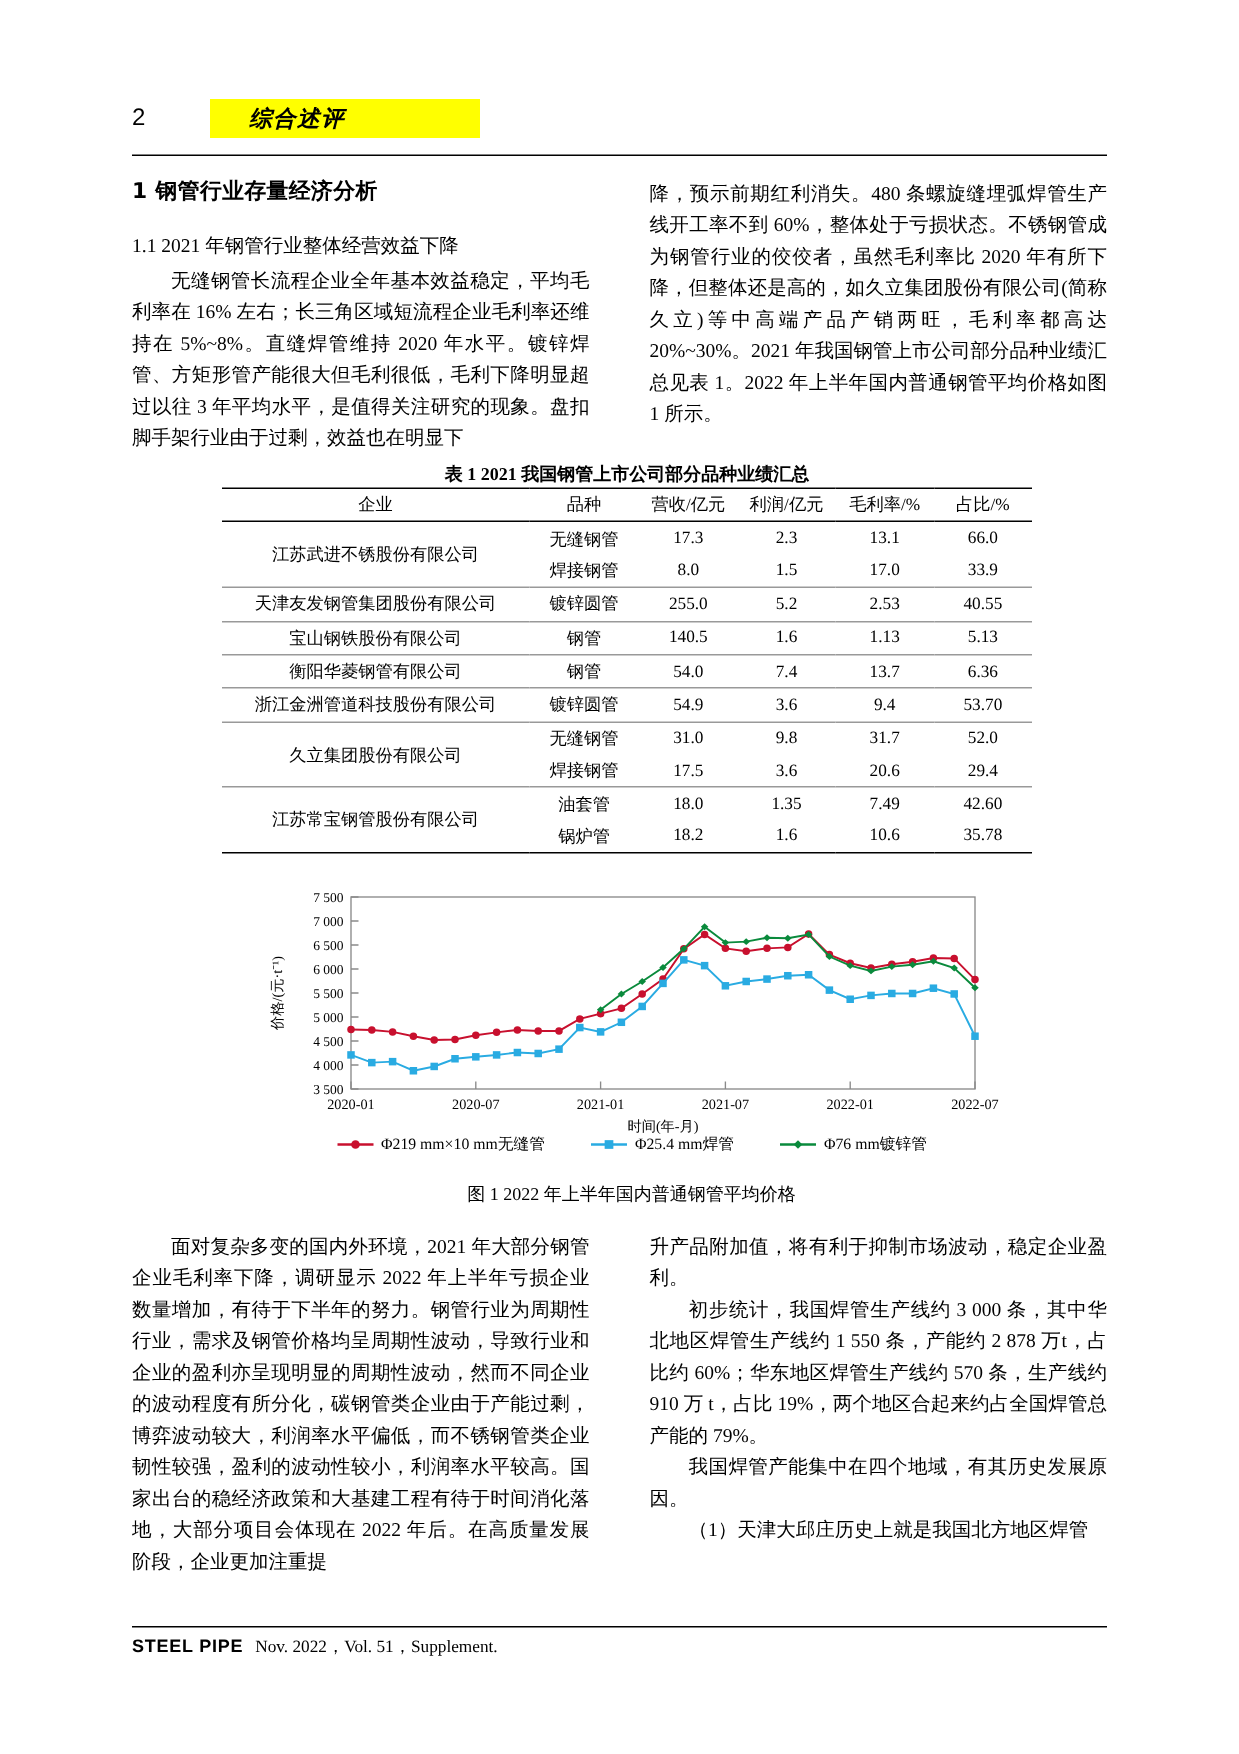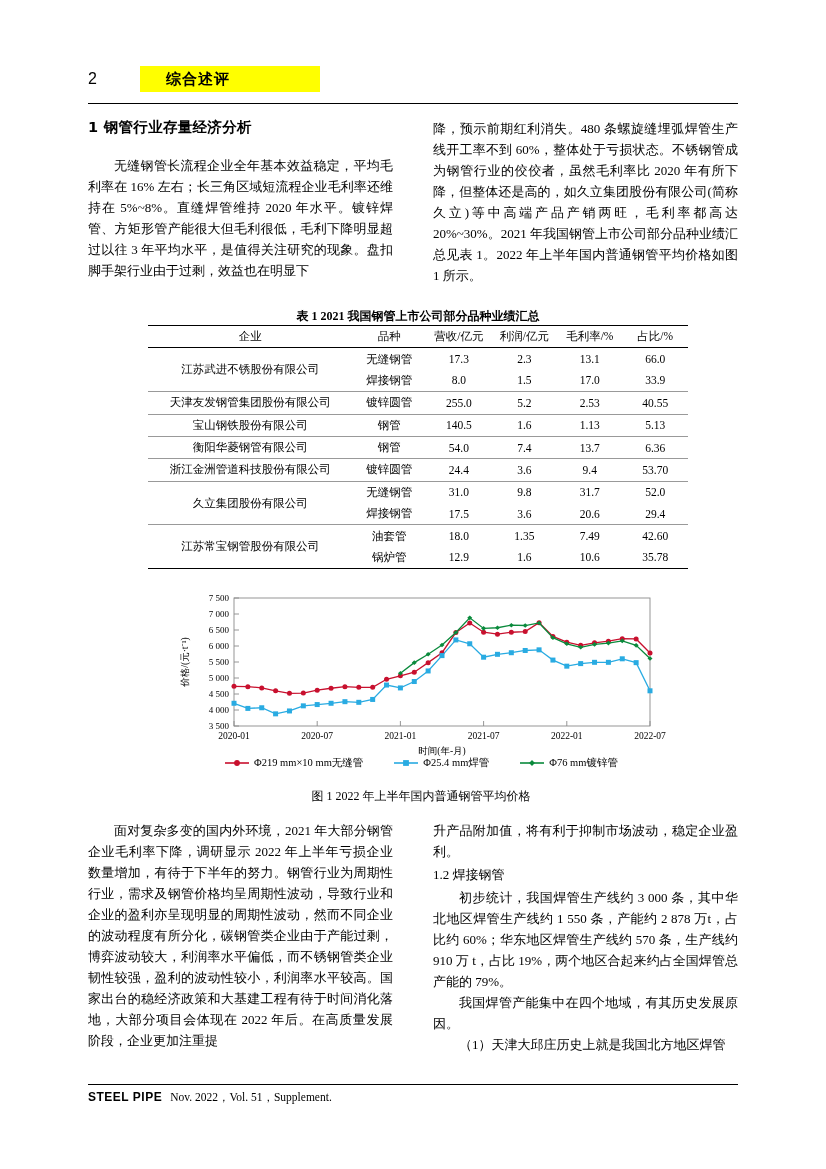--- a/index.html
+++ b/index.html
@@ -25,21 +25,21 @@
   .pagenum {
     font-size:16px; font-family:"Liberation Sans", sans-serif;
     width:52px; color:#000;
   }
   .header-band {
     background:#ffff00; height:26px; min-width:180px;
     display:flex; align-items:center; padding:0 14px 0 26px;
   }
   .header-band span {
     font-family:"DejaVu Sans", sans-serif;
-    font-weight:bold; font-size:15px; letter-spacing:1px;
+    font-weight:bold; font-style:italic; font-size:15px; letter-spacing:1px;
   }
   .header-rule {
     position:absolute; left:88px; top:103px; width:650px;
     border-top:1.4px solid #000;
   }
 
   
   .cols {
     position:absolute; left:88px; top:118px; width:650px;
   }
@@ -133,20 +133,21 @@
     <div class="pagenum">2</div>
     <div class="header-band">
       <span>综合述评</span>
     </div>
   </div>
   <div class="header-rule"></div>
 
   <div class="cols">
     <div class="col left">
       <h1 class="sec">1  钢管行业存量经济分析</h1>
+      <h2 class="sub">1.1  2021 年钢管行业整体经营效益下降</h2>
       <p class="body">无缝钢管长流程企业全年基本效益稳定，平均毛利率在 16% 左右；长三角区域短流程企业毛利率还维持在 5%~8%。直缝焊管维持 2020 年水平。镀锌焊管、方矩形管产能很大但毛利很低，毛利下降明显超过以往 3 年平均水平，是值得关注研究的现象。盘扣脚手架行业由于过剩，效益也在明显下</p>
     </div>
     <div class="col right">
       <p class="body noind">降，预示前期红利消失。480 条螺旋缝埋弧焊管生产线开工率不到 60%，整体处于亏损状态。不锈钢管成为钢管行业的佼佼者，虽然毛利率比 2020 年有所下降，但整体还是高的，如久立集团股份有限公司(简称久立)等中高端产品产销两旺，毛利率都高达 20%~30%。2021 年我国钢管上市公司部分品种业绩汇总见表 1。2022 年上半年国内普通钢管平均价格如图 1 所示。</p>
     </div>
     <div class="clr"></div>
   </div>
 
   <div class="table-wrap">
     <div class="tbl-caption">表 1    2021 我国钢管上市公司部分品种业绩汇总</div>
@@ -197,21 +198,21 @@
             <td class="firmname" rowspan="1">衡阳华菱钢管有限公司</td>
             <td class="variety">钢管</td>
             <td class="num">54.0</td>
             <td class="num">7.4</td>
             <td class="num">13.7</td>
             <td class="num">6.36</td>
           </tr>
           <tr class="t-grp-bot">
             <td class="firmname" rowspan="1">浙江金洲管道科技股份有限公司</td>
             <td class="variety">镀锌圆管</td>
-            <td class="num">24.4</td>
+            <td class="num">54.9</td>
             <td class="num">3.6</td>
             <td class="num">9.4</td>
             <td class="num">53.70</td>
           </tr>
           <tr>
             <td class="firmname" rowspan="2" style="border-bottom: 0.6px solid rgb(153, 153, 153);">久立集团股份有限公司</td>
             <td class="variety">无缝钢管</td>
             <td class="num">31.0</td>
             <td class="num">9.8</td>
             <td class="num">31.7</td>
@@ -227,21 +228,21 @@
           <tr>
             <td class="firmname" rowspan="2" style="border-bottom: 1.3px solid rgb(0, 0, 0);">江苏常宝钢管股份有限公司</td>
             <td class="variety">油套管</td>
             <td class="num">18.0</td>
             <td class="num">1.35</td>
             <td class="num">7.49</td>
             <td class="num">42.60</td>
           </tr>
           <tr class="t-bottom">
             <td class="variety">锅炉管</td>
-            <td class="num">12.9</td>
+            <td class="num">18.2</td>
             <td class="num">1.6</td>
             <td class="num">10.6</td>
             <td class="num">35.78</td>
           </tr>
         </tbody>
     </table>
   </div>
 
   <div class="chart-area">
     <svg class="chart-svg" width="490" height="165" viewBox="0 0 490 165">
@@ -408,21 +409,20 @@
     </div>
 
   <div class="fig-caption">图 1    2022 年上半年国内普通钢管平均价格</div>
 
   <div class="cols2">
     <div class="col left">
       <p class="body">面对复杂多变的国内外环境，2021 年大部分钢管企业毛利率下降，调研显示 2022 年上半年亏损企业数量增加，有待于下半年的努力。钢管行业为周期性行业，需求及钢管价格均呈周期性波动，导致行业和企业的盈利亦呈现明显的周期性波动，然而不同企业的波动程度有所分化，碳钢管类企业由于产能过剩，博弈波动较大，利润率水平偏低，而不锈钢管类企业韧性较强，盈利的波动性较小，利润率水平较高。国家出台的稳经济政策和大基建工程有待于时间消化落地，大部分项目会体现在 2022 年后。在高质量发展阶段，企业更加注重提</p>
     </div>
     <div class="col right">
       <p class="body noind">升产品附加值，将有利于抑制市场波动，稳定企业盈利。</p>
-      <h2 class="sub">1.2  焊接钢管</h2>
       <p class="body">初步统计，我国焊管生产线约 3 000 条，其中华北地区焊管生产线约 1 550 条，产能约 2 878 万t，占比约 60%；华东地区焊管生产线约 570 条，生产线约 910 万 t，占比 19%，两个地区合起来约占全国焊管总产能的 79%。</p>
       <p class="body">我国焊管产能集中在四个地域，有其历史发展原因。</p>
       <p class="body">（1）天津大邱庄历史上就是我国北方地区焊管</p>
     </div>
     <div class="clr"></div>
   </div>
 
   <div class="footer-rule"></div>
   <div class="footer">
     <span class="jt">STEEL PIPE</span><span class="ji">Nov. 2022，Vol. 51，Supplement.</span>

